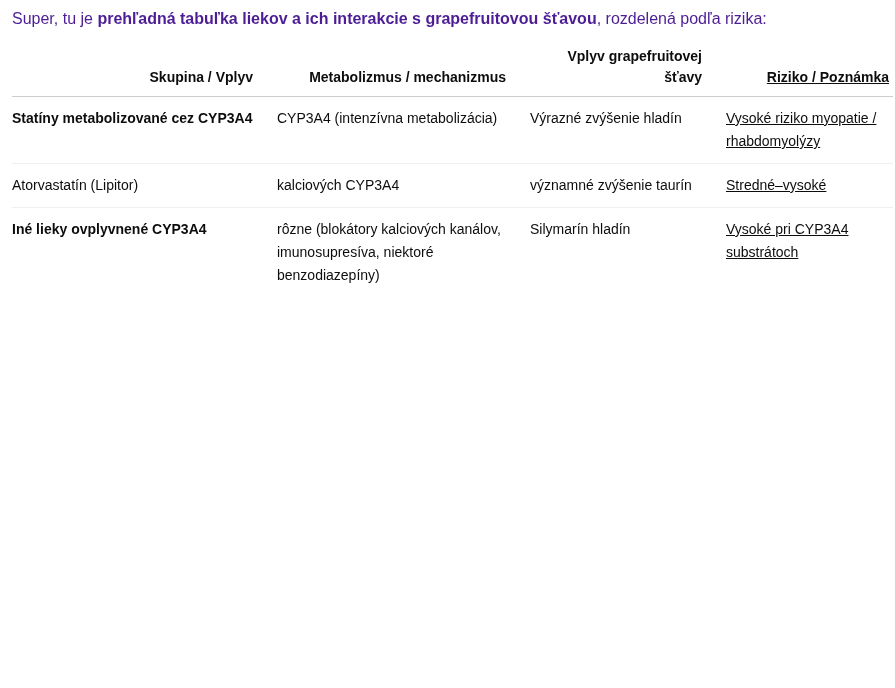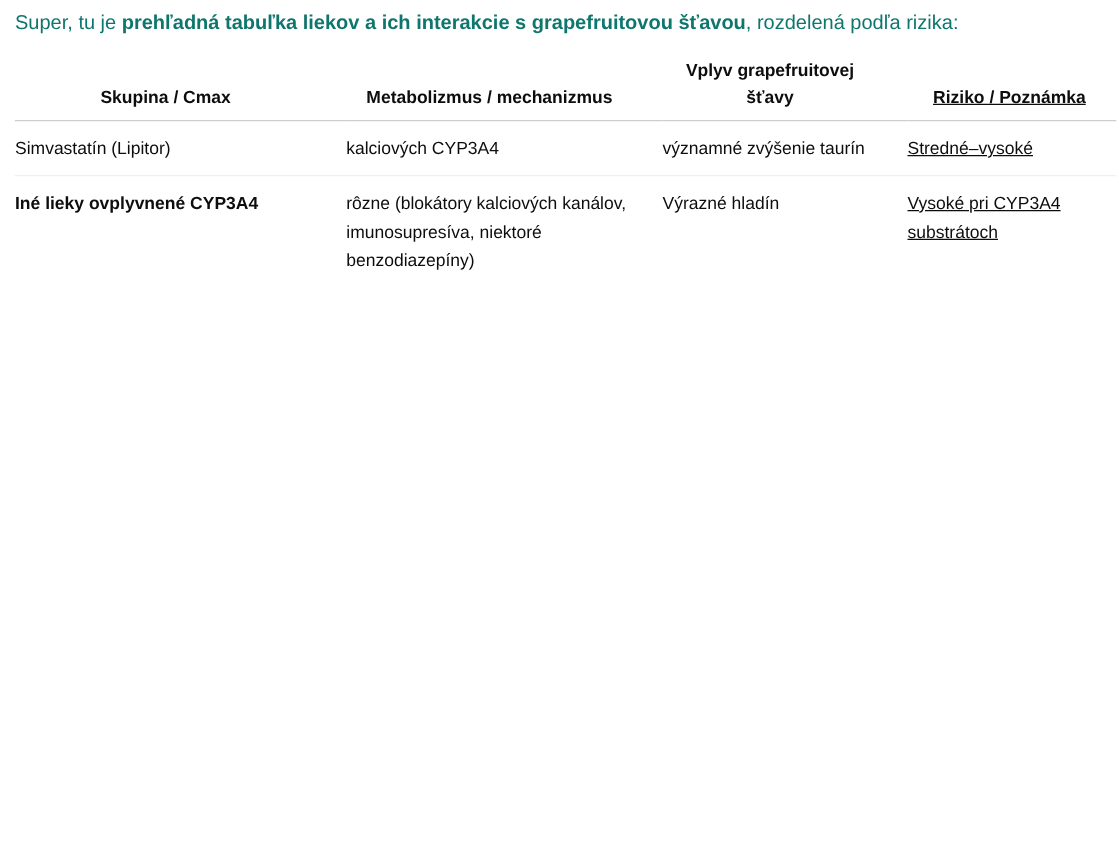--- a/index.html
+++ b/index.html
@@ -14,36 +14,36 @@
     box-sizing: border-box;
     padding: 7px 2px 0 12px;
     color: #0d0d0d;
     font-family: "Liberation Sans", sans-serif;
     -webkit-font-smoothing: antialiased;
   }
   .intro {
     margin: 0 0 9px 0;
     font-size: 16px;
     line-height: 24px;
-    color: #0f766e;
+    color: #4c1d95;
   }
   .intro .bold { font-weight: 700; }
   table.drug-table {
     border-collapse: collapse;
     table-layout: fixed;
     width: 881px;
     font-size: 14px;
     color: #0d0d0d;
   }
   col.c1 { width: 265px; }
   col.c2 { width: 253px; }
   col.c3 { width: 196px; }
   col.c4 { width: 167px; }
   th {
-    text-align: center;
+    text-align: right;
     vertical-align: bottom;
     font-weight: 700;
     line-height: 21px;
     padding: 6px 24px 8px 0;
     border-bottom: 1px solid #cdcdcd;
   }
   td {
     vertical-align: top;
     line-height: 23px;
     padding: 10px 24px 10px 0;
@@ -62,33 +62,39 @@
 
 <table class="drug-table">
   <colgroup>
     <col class="c1">
       <col class="c2">
       <col class="c3">
       <col class="c4">
   </colgroup>
   <thead>
     <tr>
-      <th>Skupina / Cmax</th>
+      <th>Skupina / Vplyv</th>
       <th>Metabolizmus / mechanizmus</th>
       <th>Vplyv grapefruitovej šťavy</th>
       <th>Riziko / Poznámka</th>
     </tr>
   </thead>
   <tbody>
     <tr>
-      <td>Simvastatín (Lipitor)</td>
+      <td class="b">Statíny metabolizované cez CYP3A4</td>
+      <td>CYP3A4 (intenzívna metabolizácia)</td>
+      <td>Výrazné zvýšenie hladín</td>
+      <td>Vysoké riziko myopatie / rhabdomyolýzy</td>
+    </tr>
+    <tr>
+      <td>Atorvastatín (Lipitor)</td>
       <td>kalciových CYP3A4</td>
       <td>významné zvýšenie taurín</td>
       <td>Stredné–vysoké</td>
     </tr>
     <tr>
       <td class="b">Iné lieky ovplyvnené CYP3A4</td>
       <td>rôzne (blokátory kalciových kanálov, imunosupresíva, niektoré benzodiazepíny)</td>
-      <td>Výrazné hladín</td>
+      <td>Silymarín hladín</td>
       <td>Vysoké pri CYP3A4 substrátoch</td>
     </tr>
   </tbody>
 </table>
 
 </body></html>

